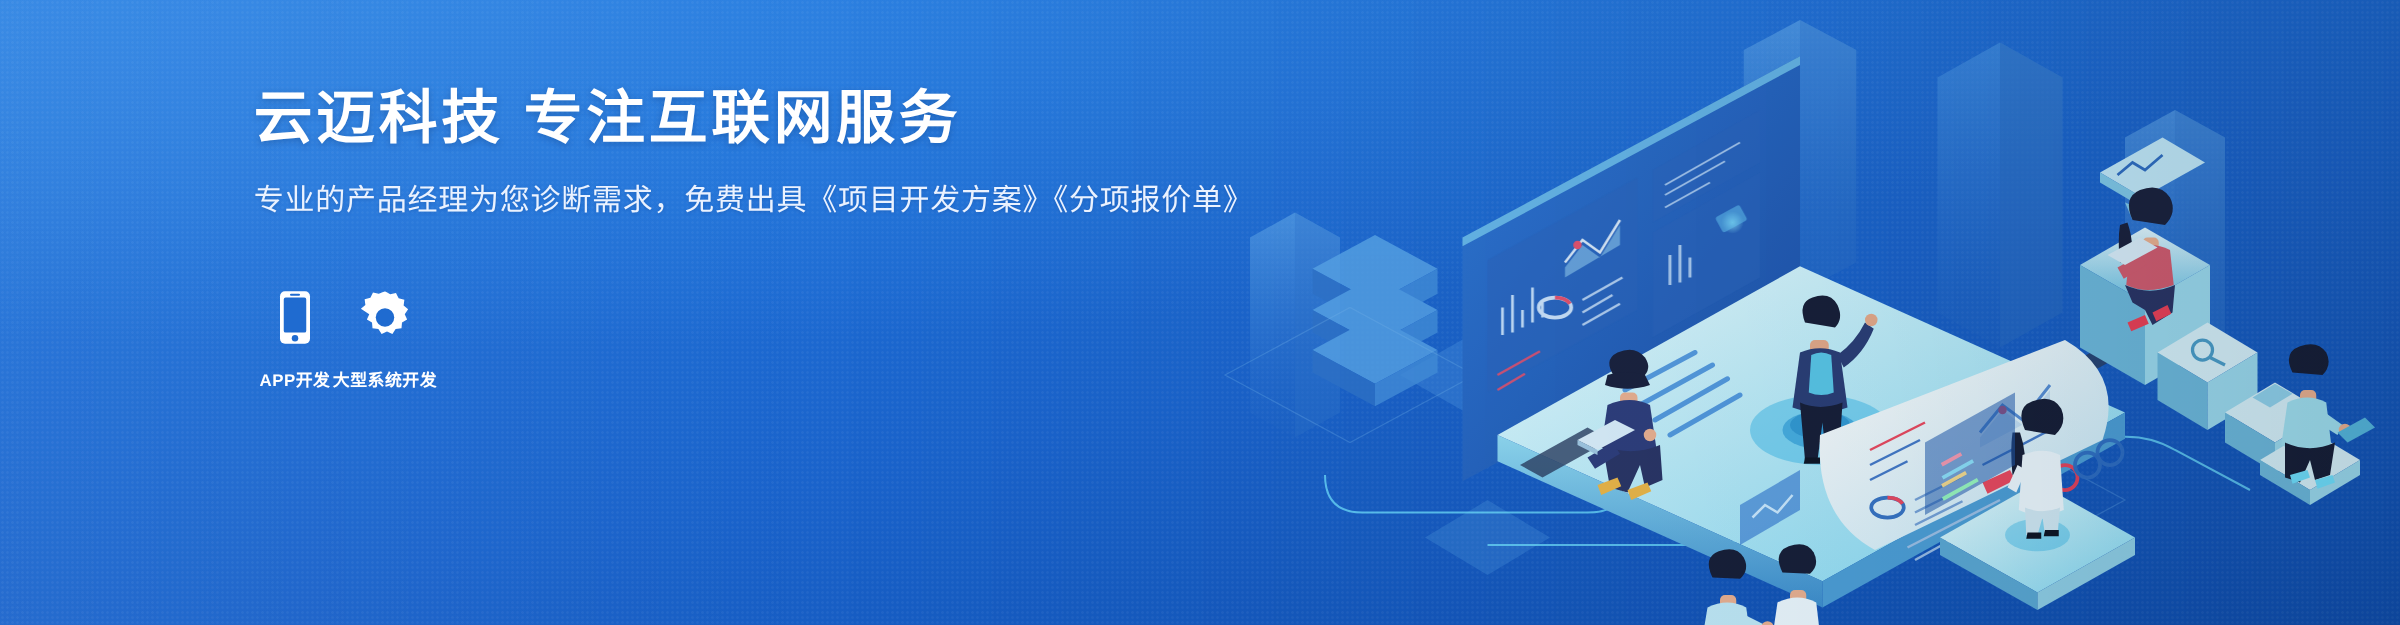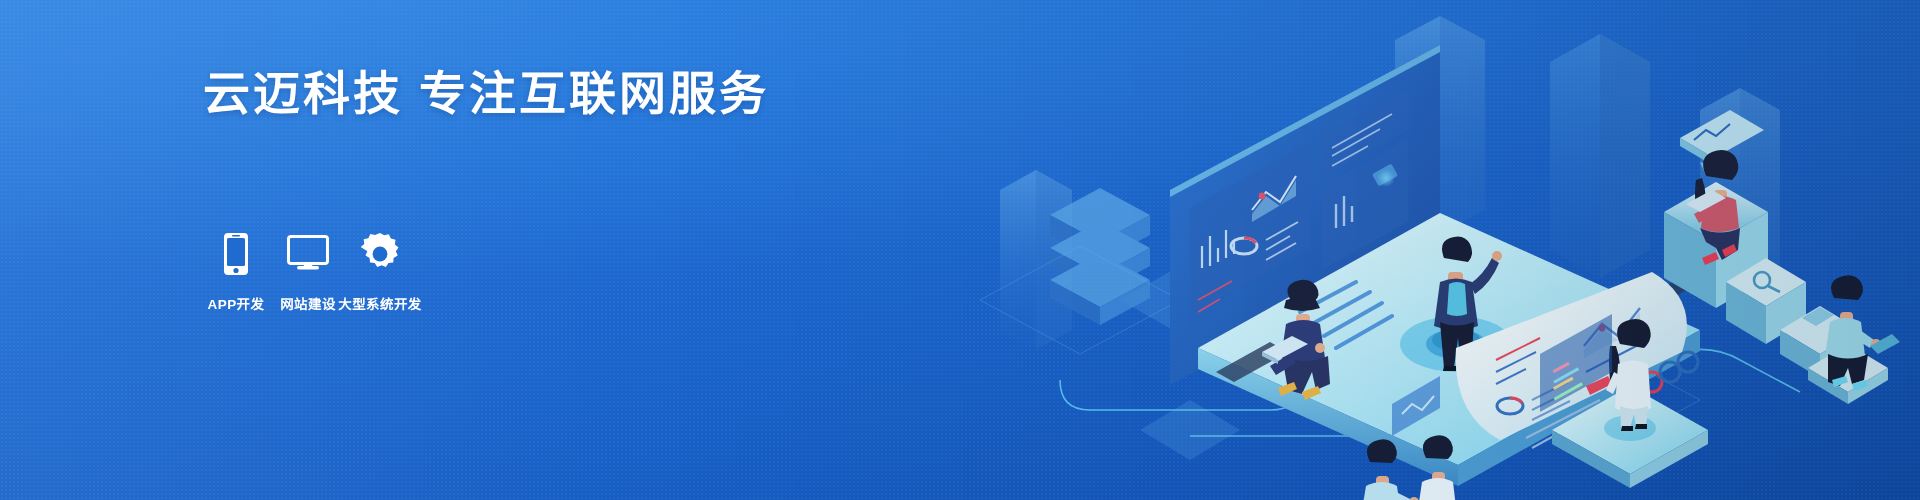--- a/index.html
+++ b/index.html
@@ -366,49 +366,40 @@
         <polyline points="462,414 472,404 482,410 494,396" fill="none" stroke="#c8e8ff" stroke-width="2"></polyline>
       </g>
     </svg>
   </div>
 
   <div class="vignette"></div>
 
   <div class="copy">
     <h1 class="headline">云迈科技 专注互联网服务</h1>
     <div class="sub">
+      <div class="sub-line">专业的产品经理为您诊断需求，免费出具《项目开发方案》《分项报价单》</div>
     </div>
   </div>
 
   <div class="services">
 
     <div class="service">
       <span class="glyph">
         <svg width="26" height="44" viewBox="0 0 26 44">
           <rect x="1" y="1" width="24" height="42" rx="4" fill="#fff"></rect>
           <rect x="4" y="6" width="18" height="28" rx="1.5" fill="#1f6bd0"></rect>
           <circle cx="13" cy="38.5" r="2.6" fill="#1f6bd0"></circle>
           <rect x="9" y="3" width="8" height="1.6" rx=".8" fill="#1f6bd0"></rect>
         </svg>
       </span>
       <span class="cap">APP开发</span>
     </div>
 
 
 
-    <div class="service">
-      <span class="glyph">
-        <svg width="42" height="38" viewBox="0 0 42 38">
-          <rect x="1.5" y="1.5" width="39" height="27" rx="2.5" fill="none" stroke="#fff" stroke-width="3"></rect>
-          <rect x="10" y="31" width="22" height="3.4" rx="1.7" fill="#fff"></rect>
-          <path d="M18 28.5h6l2.5 4h-11z" fill="#fff"></path>
-        </svg>
-      </span>
-      <span class="cap">网站建设</span>
-    </div>
 
     <div class="service">
       <span class="glyph">
         <svg width="42" height="42" viewBox="0 0 42 42">
           <path fill="#fff" d="M21 0l4.2 2.3 4.6-1 2.1 4.3 4.6 1.1-.6 4.7 3.6 3-2.7 3.9 1.9 4.3-4.1 2.3-.4 4.7-4.7.5-2.6 4-4.3-1.9-4.3 1.9-2.6-4-4.7-.5-.4-4.7-4.1-2.3 1.9-4.3L1.7 14l3.6-3-.6-4.7 4.6-1.1 2.1-4.3 4.6 1z"></path>
           <circle cx="21" cy="21" r="7.4" fill="#1f6bd0"></circle>
         </svg>
       </span>
       <span class="cap">大型系统开发</span>
     </div>

